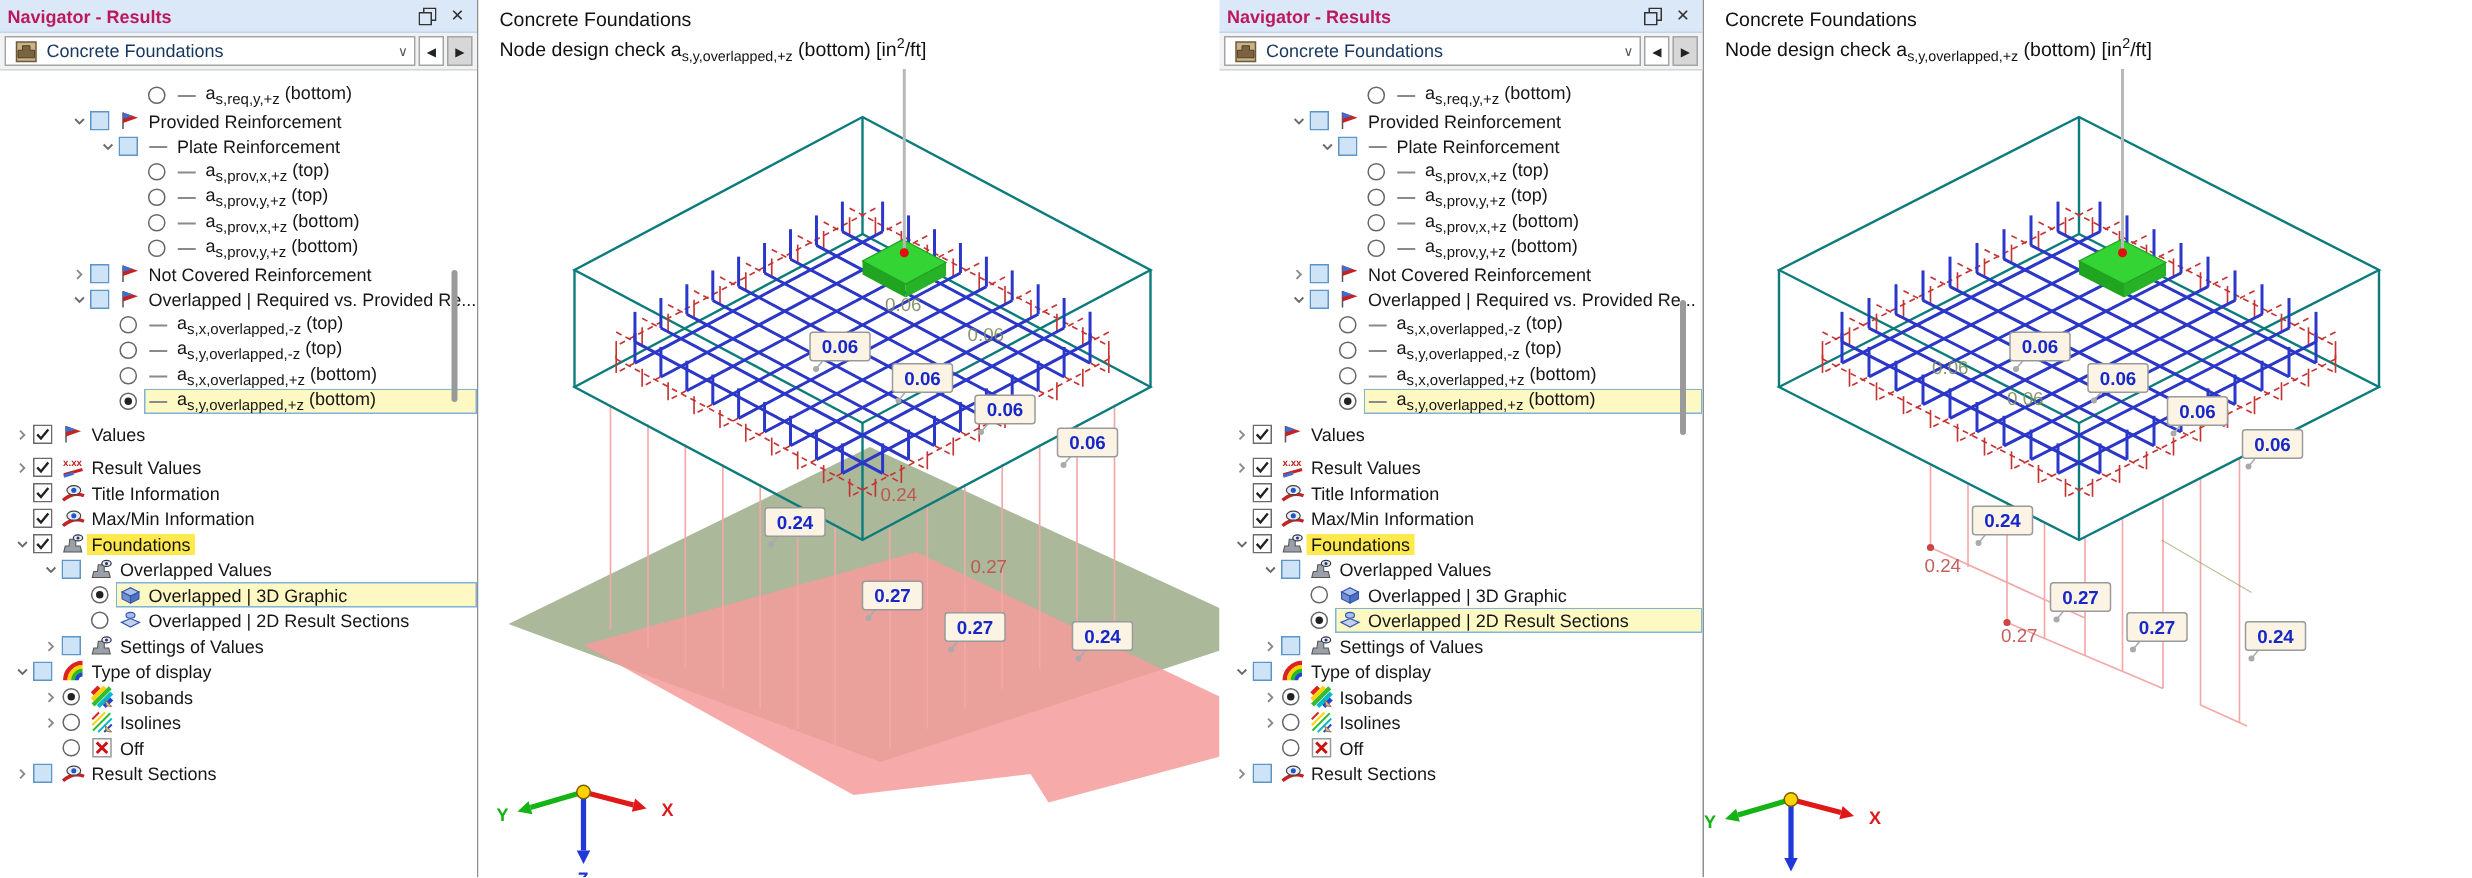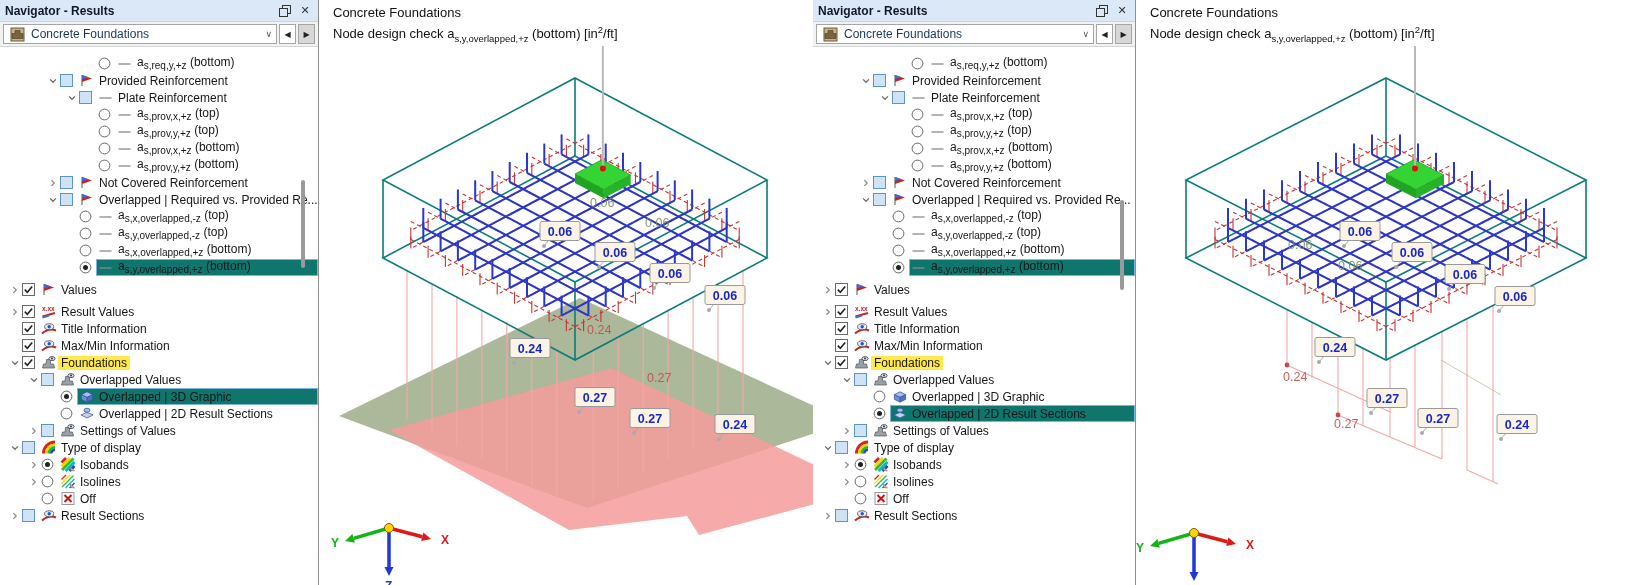--- a/index.html
+++ b/index.html
@@ -1,34 +1,34 @@
 <!DOCTYPE html>
 <html><head>
 <meta charset="utf-8">
 <style>
   html,body{margin:0;padding:0;background:#ffffff;font-family:"Liberation Sans",sans-serif;}
   #stage{position:relative;width:1648px;height:585px;overflow:hidden;background:#fff;}
   
   .panel{position:absolute;top:0;height:585px;background:#ffffff;border-right:1px solid #8f8f8f;box-sizing:border-box;}
   .titlebar{height:21px;background:#dbe8f8;border-bottom:1px solid #c3d5ea;display:flex;align-items:center;padding:0 5px;}
-  .titlebar .tt{flex:1;font-size:12px;font-weight:bold;color:#0f172a;}
+  .titlebar .tt{flex:1;font-size:12px;font-weight:bold;color:#be185d;}
   .winbtn{width:16px;height:15px;display:flex;align-items:center;justify-content:center;color:#333;font-size:11px;margin-left:4px;cursor:default;}
   .ddrow{height:25px;background:#f1f2f3;border-bottom:1px solid #d6d6d6;display:flex;align-items:center;padding:2px 3px;box-sizing:border-box;}
   .combo{flex:1;height:20px;background:#ffffff;border:1px solid #a5a5a5;display:flex;align-items:center;gap:4px;padding:0 4px;font-size:12px;color:#17365d;min-width:0;box-sizing:border-box;}
   .combo .cval{flex:1;white-space:nowrap;overflow:hidden;}
   .combo .cchev{color:#555;font-size:9px;}
   .navbtn{width:17px;height:20px;border:1px solid #a5a5a5;background:#fff;display:flex;align-items:center;justify-content:center;font-size:8px;color:#222;margin-left:2px;box-sizing:border-box;}
   .navbtn.alt{background:#d7d7d7;}
   .tree{position:absolute;top:52px;left:0;right:0;bottom:0;overflow:hidden;padding-top:3px;}
   .trow{display:flex;align-items:center;height:17px;font-size:12px;color:#161616;}
   .trow.gap{margin-top:5px;}
   .chev{width:14px;height:14px;flex:none;display:flex;align-items:center;justify-content:center;}
   .ctrl{width:17px;height:15px;flex:none;display:flex;align-items:center;}
   .hlw{display:flex;align-items:center;flex:1;height:17px;min-width:0;}
-  .hlw.sel{background:#0f766e;box-shadow:inset 0 0 0 1px #7fb2de;}
+  .hlw.sel{background:#fef9c3;box-shadow:inset 0 0 0 1px #7fb2de;}
   .ic{width:19px;height:16px;flex:none;display:flex;align-items:center;justify-content:center;}
   .lbl{white-space:nowrap;overflow:hidden;padding:0 3px;}
   .lbl.yel{background:#ffe94d;}
   .lbl sub{font-size:10px;}
   .vthumb{position:absolute;width:4px;background:#9a9a9a;border-radius:2px;}
   
   .view{position:absolute;top:0;height:585px;background:#ffffff;}
   .vtitle{position:absolute;top:4px;left:14px;font-size:13px;color:#111;line-height:17px;z-index:3;}
   .vtitle sub{font-size:9.5px;}
   .vtitle sup{font-size:9.5px;}

